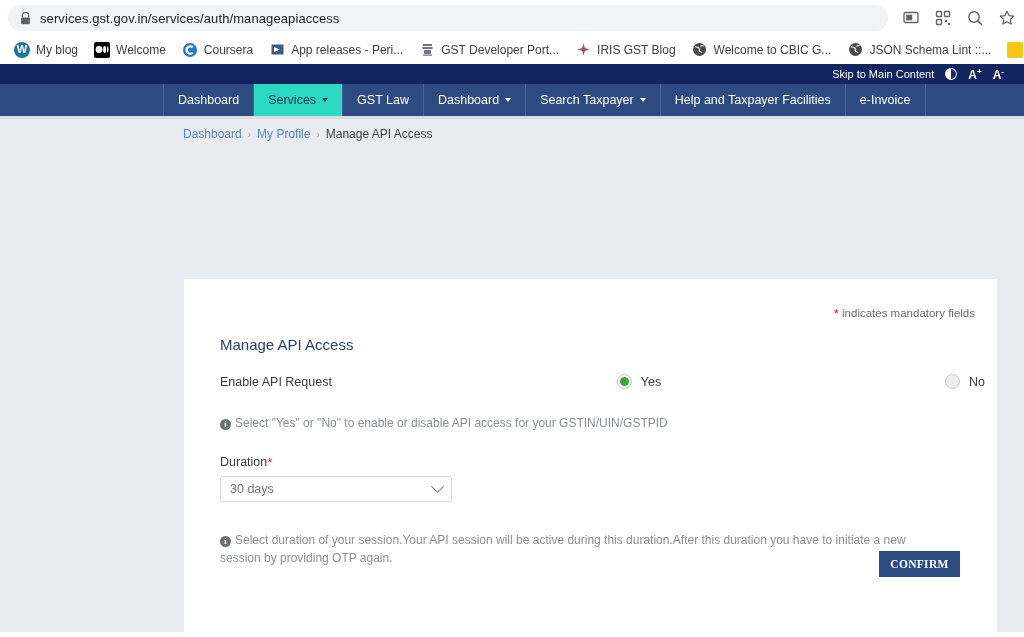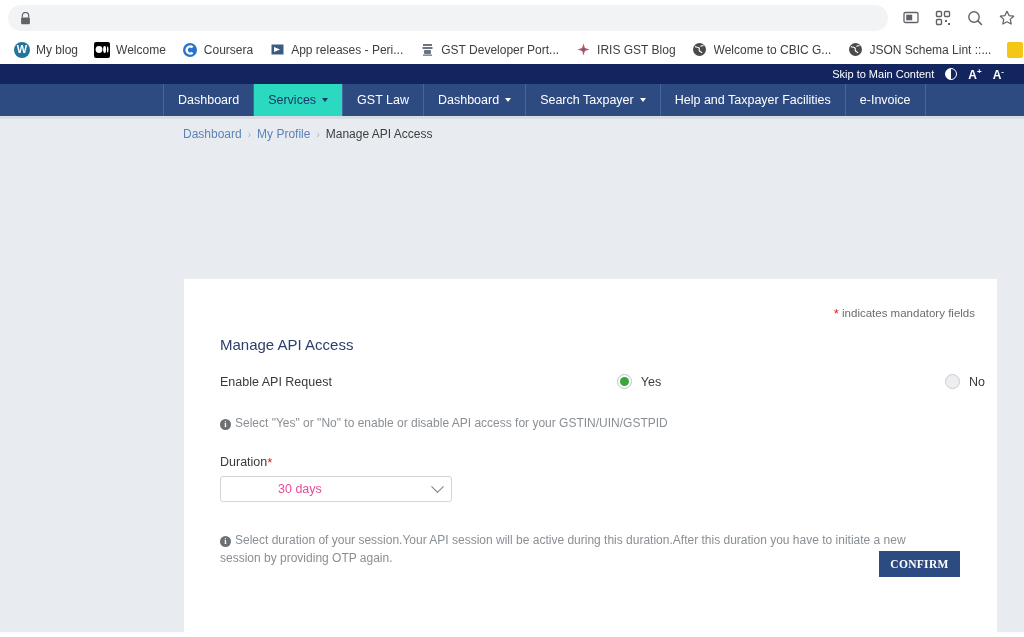--- a/index.html
+++ b/index.html
@@ -150,21 +150,21 @@
     font-family: "Liberation Serif", serif; vertical-align: 0px;
   }
 
   .field-label { font-size: 12.5px; color: #3a3a3a; margin-bottom: 7px; }
 
   .select-box {
     width: 232px; height: 26px; border: 1px solid #d2d6da; background: #ffffff;
     border-radius: 3px; display: flex; align-items: center;
     padding: 0 9px; justify-content: space-between; margin-bottom: 30px;
   }
-  .select-value { font-size: 12.5px; color: #ec4899; margin-left: 48px; }
+  .select-value { font-size: 12.5px; color: #737373; }
   .chev {
     width: 9px; height: 9px; border-right: 1.6px solid #7a7f85;
     border-bottom: 1.6px solid #7a7f85; transform: rotate(45deg) translate(-2px,-2px);
   }
 
   .hint-2 { margin-bottom: 0; }
 
   .confirm-btn {
     position: absolute; right: 37px; top: 272px;
     width: 81px; height: 26px; background: #2c4b80; color: #ffffff;
@@ -177,20 +177,21 @@
 <body>
 
 <div class="browser-chrome">
 
   <div class="omnibar-row">
     <div class="omnibox">
       <svg class="lock-icon" viewBox="0 0 11 13">
         <path d="M2.3 5.5V3.6a3.2 3.2 0 016.4 0v1.9" fill="none" stroke="#5f6368" stroke-width="1.2"></path>
         <rect x="1.1" y="5.4" width="8.8" height="6.9" rx="1.1" fill="#5f6368"></rect>
       </svg>
+      <span class="omnibox-url">services.gst.gov.in/services/auth/manageapiaccess</span>
     </div>
     <div class="omni-actions">
       <svg width="18" height="18" viewBox="0 0 18 18">
         <rect x="2" y="3.5" width="14" height="10" rx="1.3" fill="none" stroke="#5f6368" stroke-width="1.3"></rect>
         <rect x="4.2" y="5.7" width="6" height="5.6" fill="#5f6368"></rect>
       </svg>
       <svg width="18" height="18" viewBox="0 0 18 18">
         <rect x="2.5" y="2.5" width="5" height="5" rx="1" fill="none" stroke="#5f6368" stroke-width="1.4"></rect>
         <rect x="10.5" y="2.5" width="5" height="5" rx="1" fill="none" stroke="#5f6368" stroke-width="1.4"></rect>
         <rect x="2.5" y="10.5" width="5" height="5" rx="1" fill="none" stroke="#5f6368" stroke-width="1.4"></rect>

